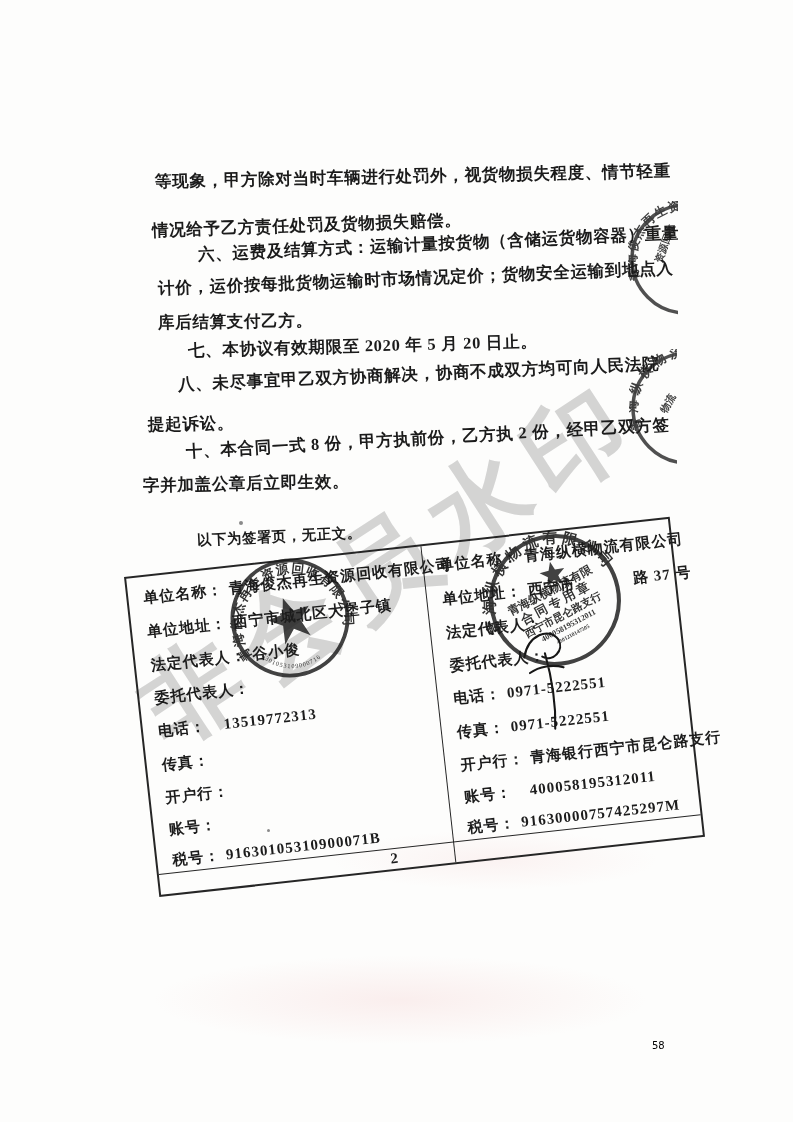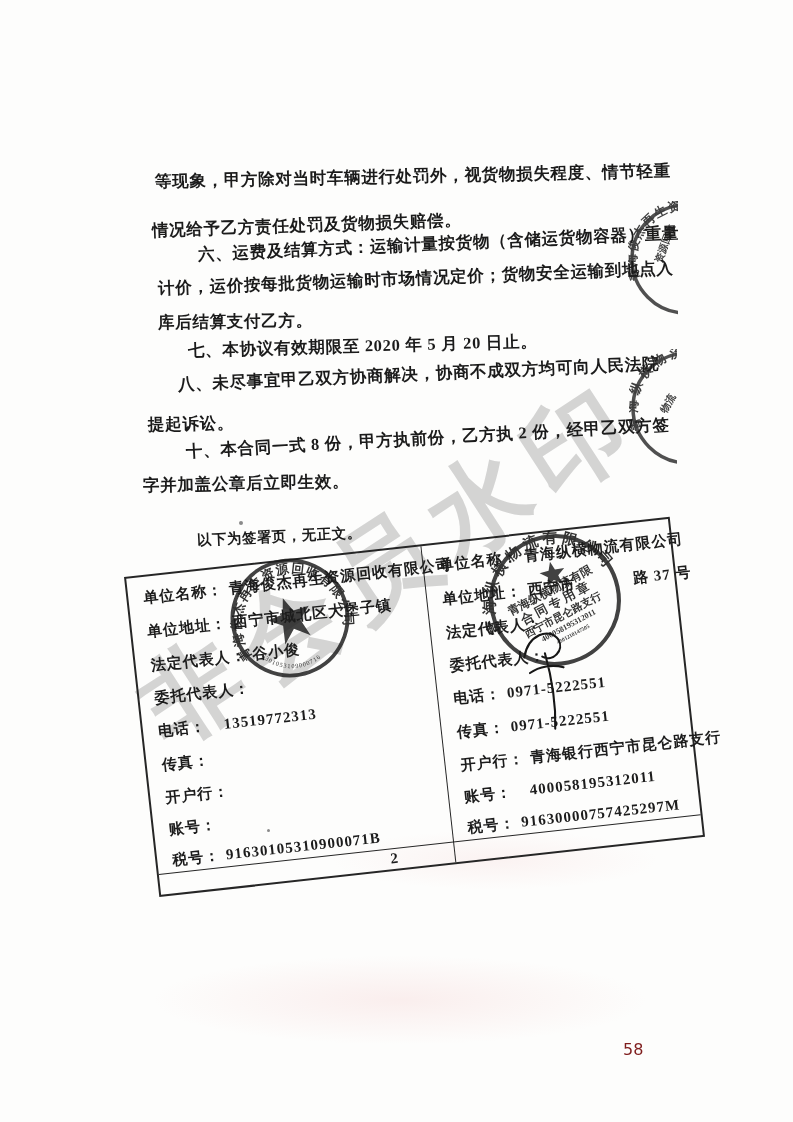--- a/index.html
+++ b/index.html
@@ -58,22 +58,22 @@
   .edge-clip{position:absolute;overflow:hidden;z-index:3;opacity:.85;}
   .edge-top{left:628px;top:201px;width:50px;height:118px;}
   .edge-bot{left:629px;top:349px;width:48px;height:120px;}
 
   .sig-scrawl{position:absolute;left:84px;top:92px;z-index:4;}
 
   .dot{position:absolute;border-radius:50%;background:#8a8a8a;z-index:2;}
   .d1{left:239px;top:521px;width:4px;height:4px;}
   .d2{left:267px;top:829px;width:3px;height:3px;}
 
-  .pdf-num{position:absolute;left:623px;top:1040px;font-family:"DejaVu Sans","Liberation Sans",sans-serif;
-    font-size:16px;color:#7f1d1d;z-index:2;}
+  .pdf-num{position:absolute;left:652px;top:1040px;font-family:"DejaVu Sans","Liberation Sans",sans-serif;
+    font-size:10px;color:#000000;z-index:2;}
 
   svg text{fill:#1c1c1c;}
 </style>
 </head>
 <body>
 
 <div class="sheet">
 
   <div class="smudge s1"></div>
   <div class="smudge s2"></div>

